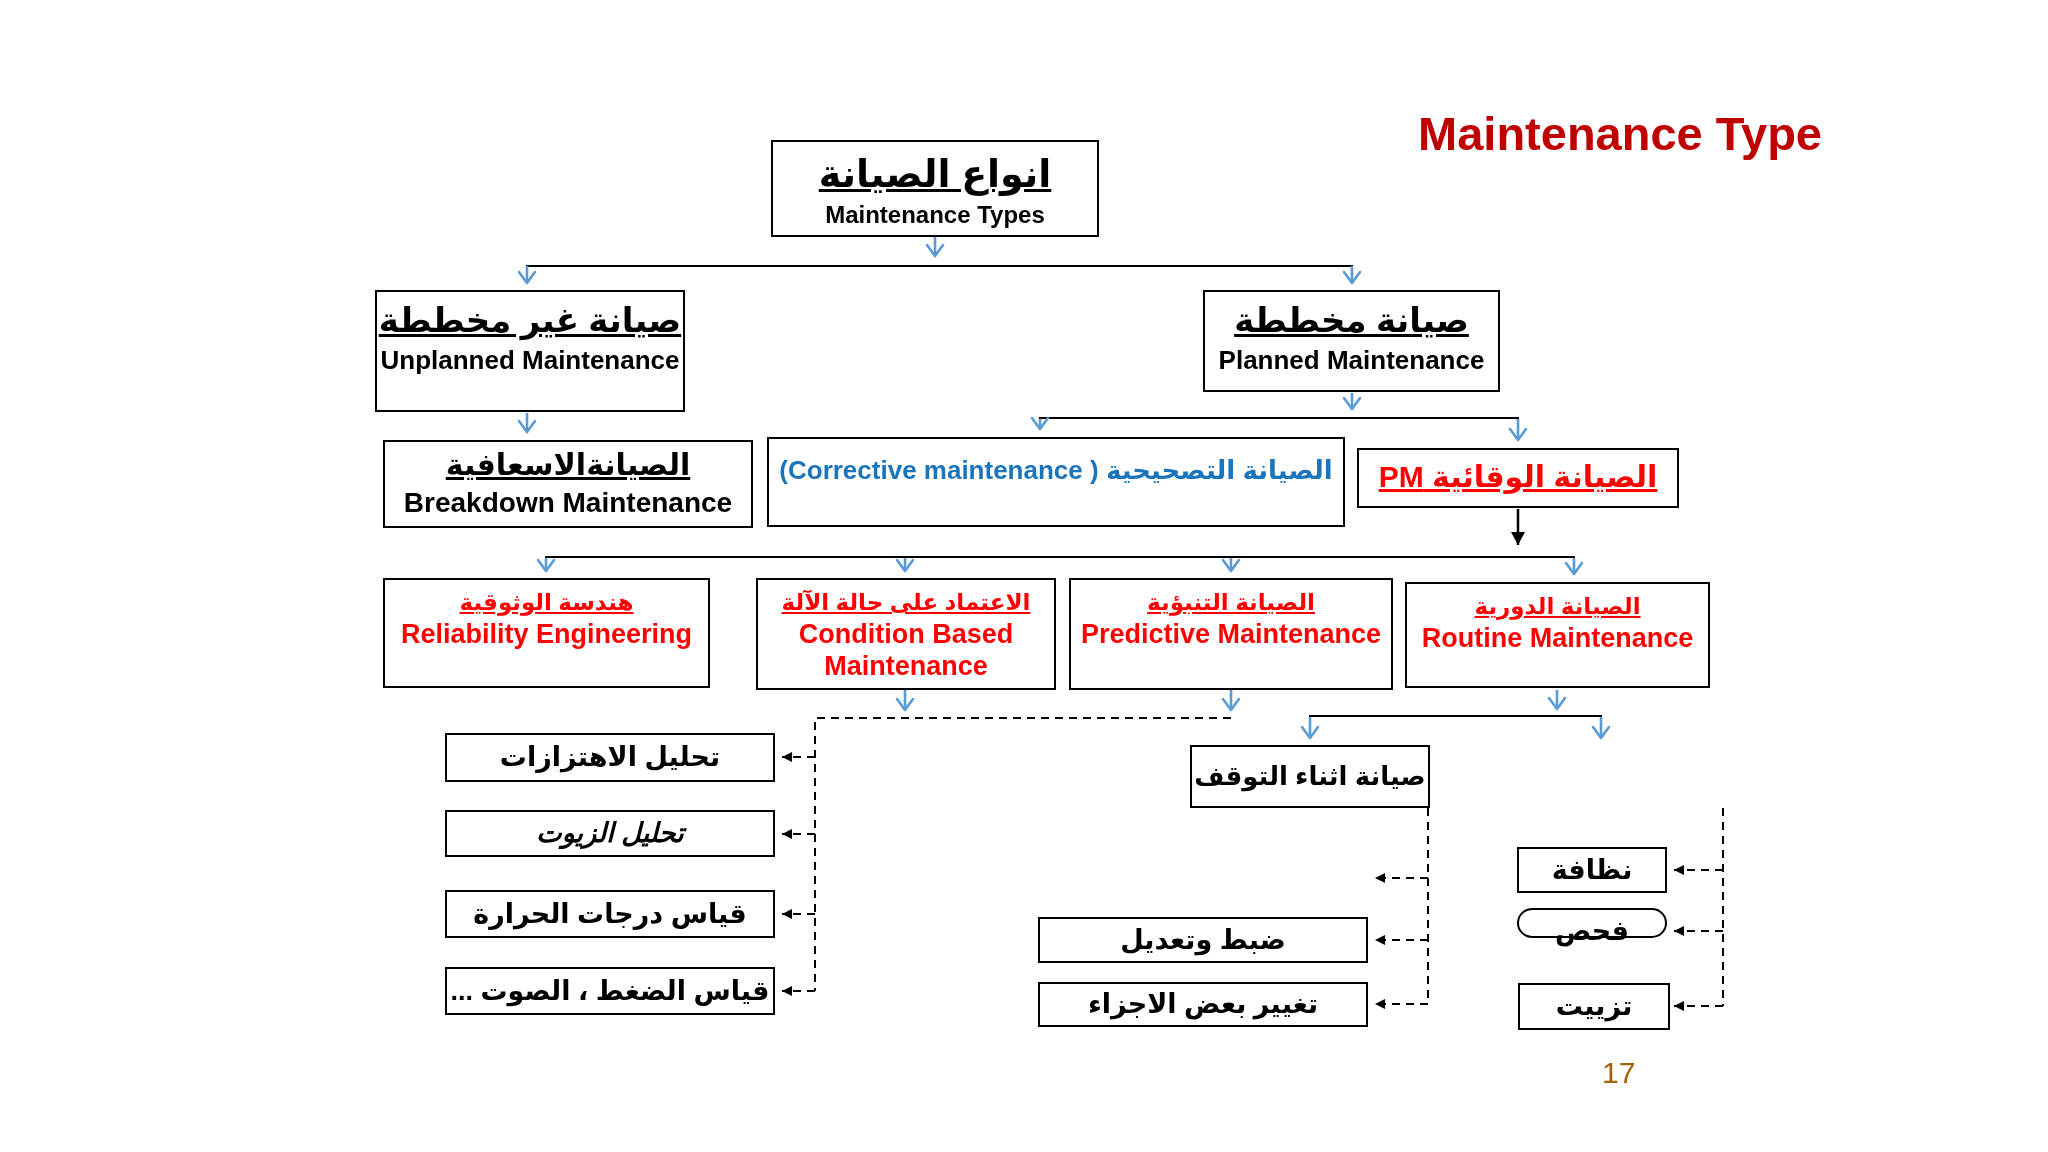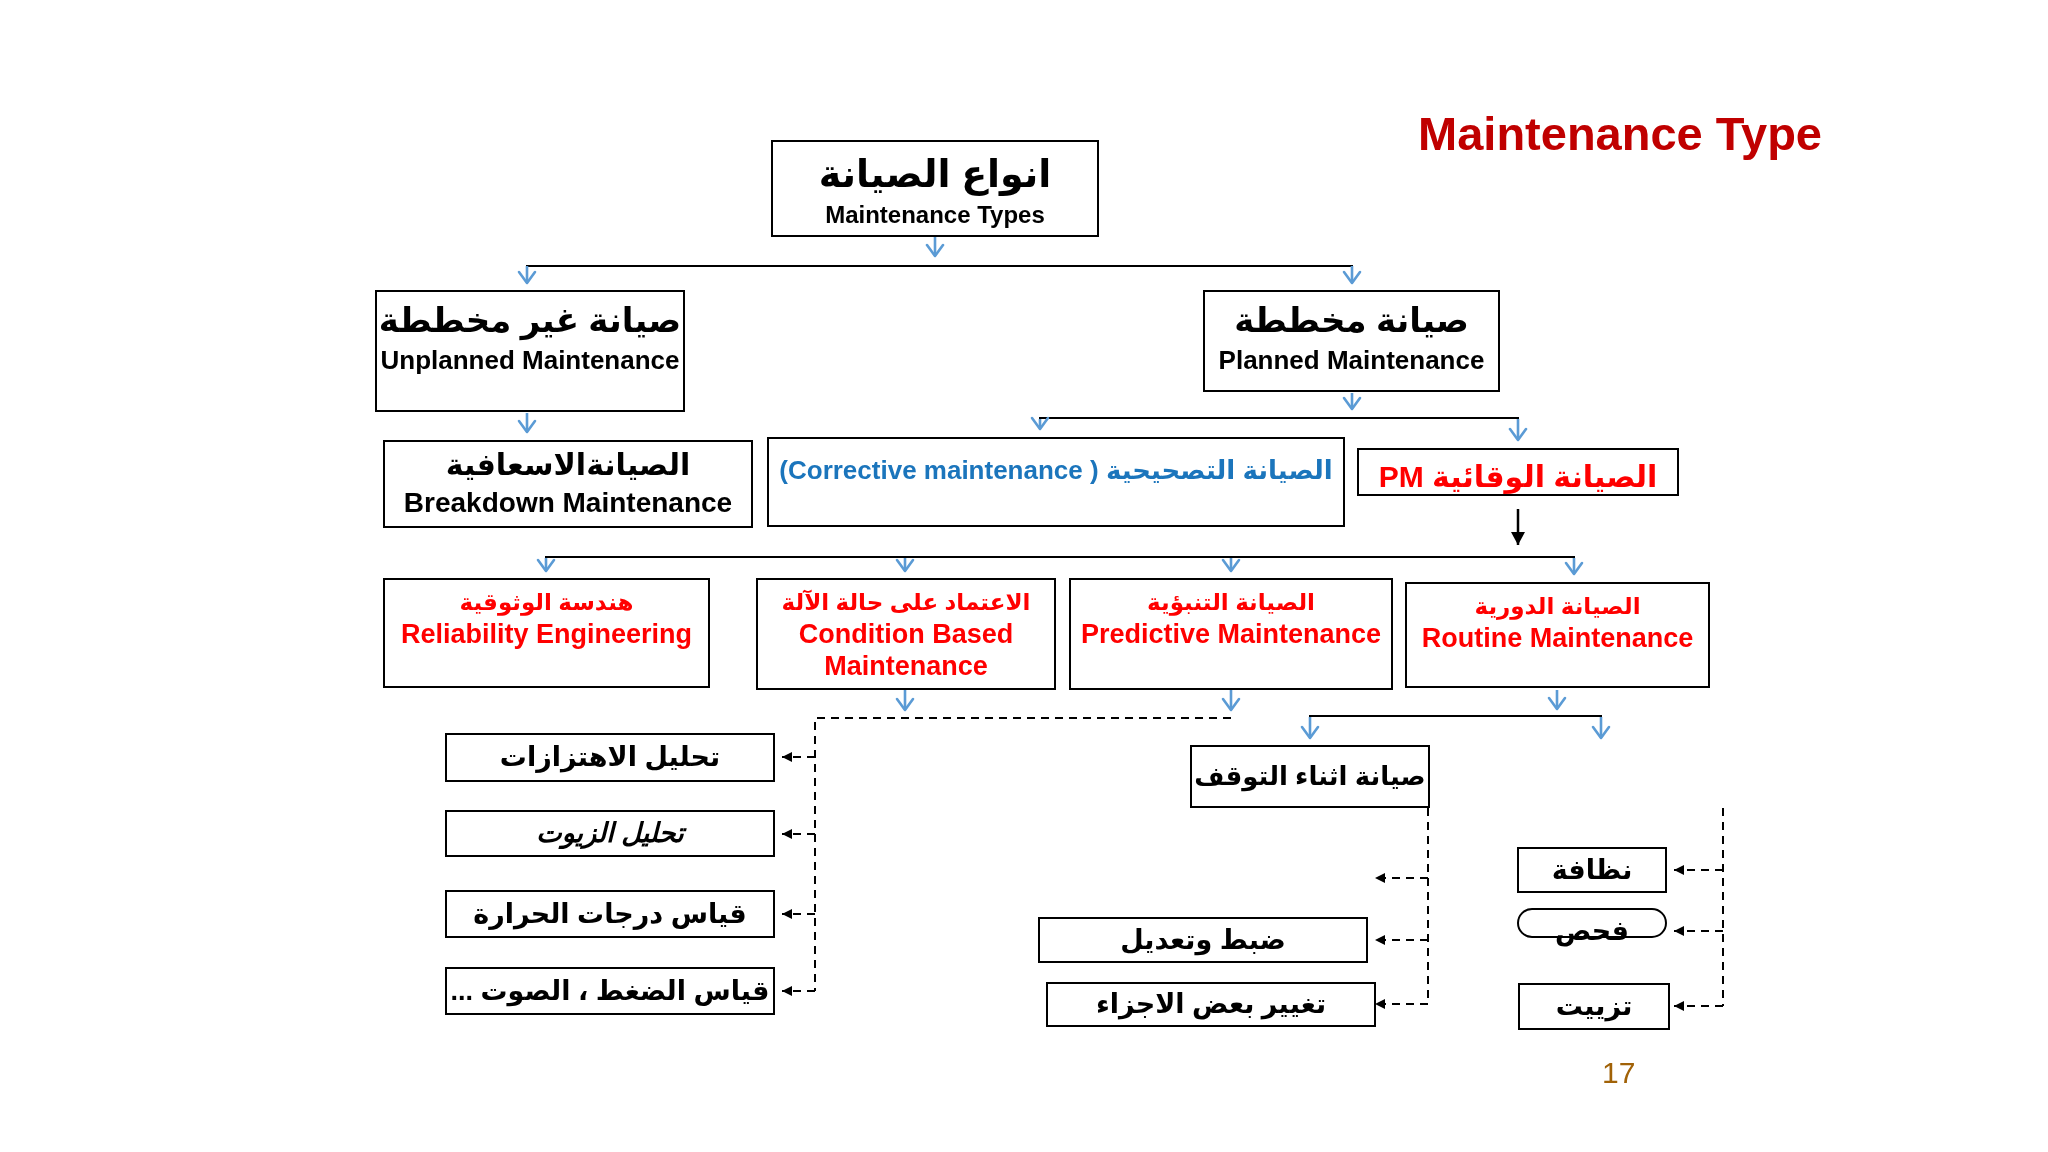--- a/index.html
+++ b/index.html
@@ -1,21 +1,21 @@
 <!DOCTYPE html>
 <html><head>
 <meta charset="utf-8">
 <style>
   html,body{margin:0;padding:0;background:#fff;}
   #slide{position:relative;width:2048px;height:1152px;background:#ffffff;overflow:hidden;
          font-family:"Liberation Sans","DejaVu Sans",sans-serif;}
   #connectors{position:absolute;left:0;top:0;z-index:1;}
   .box{position:absolute;background:#ffffff;border:2px solid #000;box-sizing:border-box;
        text-align:center;z-index:2;color:#000;}
-  .ar{font-weight:bold;direction:rtl;}
+  .ar{font-weight:bold;direction:rtl;text-decoration:underline;}
   .en{font-weight:bold;}
   .red{color:#FF0000;}
   .blue{color:#1B75BC;}
   #page-title{position:absolute;top:106px;right:226px;font-size:47px;font-weight:bold;
               color:#C00000;z-index:2;}
   #page-number{position:absolute;top:1056px;left:1602px;font-size:30px;color:#a16207;z-index:2;}
 
   
   .root-ar{font-size:38px;line-height:52px;padding-top:6px;}
   .root-en{font-size:24px;line-height:30px;}
@@ -115,21 +115,21 @@
 
   <div class="box" style="left:375px;top:440px;width:370px;height:88px;margin-left:8px;">
     <div class="ar l3-ar">الصيانةالاسعافية</div>
     <div class="en l3-en">Breakdown Maintenance</div>
   </div>
 
   <div class="box" style="left:767px;top:437px;width:578px;height:90px;">
     <div class="corr blue">(Corrective maintenance ) الصيانة التصحيحية</div>
   </div>
 
-  <div class="box" style="left:1357px;top:448px;width:322px;height:48px;">
+  <div class="box" style="left:1357px;top:448px;width:322px;height:60px;">
     <div class="ar pm-label red">الصيانة الوقائية PM</div>
   </div>
 
   <div class="box" style="left:383px;top:578px;width:327px;height:110px;">
     <div class="ar red-ar red">هندسة الوثوقية</div>
     <div class="en red-en red">Reliability Engineering</div>
   </div>
 
   <div class="box" style="left:756px;top:578px;width:300px;height:112px;">
     <div class="ar red-ar red">الاعتماد على حالة الآلة</div>
@@ -146,19 +146,19 @@
     <div class="en red-en red">Routine Maintenance</div>
   </div>
 
   <div class="box leaf" style="left:445px;top:733px;width:330px;height:49px;line-height:45px;">تحليل الاهتزازات</div>
   <div class="box leaf" style="left:445px;top:810px;width:330px;height:47px;line-height:43px;font-style:italic;">تحليل الزيوت</div>
   <div class="box leaf" style="left:445px;top:890px;width:330px;height:48px;line-height:44px;">قياس درجات الحرارة</div>
   <div class="box leaf" style="left:445px;top:967px;width:330px;height:48px;line-height:44px;">قياس الضغط ، الصوت ...</div>
 
   <div class="box hdr" style="left:1190px;top:745px;width:240px;height:63px;">صيانة اثناء التوقف</div>
   <div class="box leaf" style="left:1038px;top:917px;width:330px;height:46px;line-height:42px;">ضبط وتعديل</div>
-  <div class="box leaf" style="left:1038px;top:982px;width:330px;height:45px;line-height:41px;margin-left:8px;">تغيير بعض الاجزاء</div>
+  <div class="box leaf" style="left:1038px;top:982px;width:330px;height:45px;line-height:41px;">تغيير بعض الاجزاء</div>
 
   <div class="box leaf" style="left:1517px;top:847px;width:150px;height:46px;line-height:42px;">نظافة</div>
   <div class="box leaf" style="left:1517px;top:908px;width:150px;height:30px;line-height:43px;border-radius:22px;">فحص</div>
   <div class="box leaf" style="left:1518px;top:983px;width:152px;height:47px;line-height:43px;">تزييت</div>
 
 </div>
 
 </body></html>

